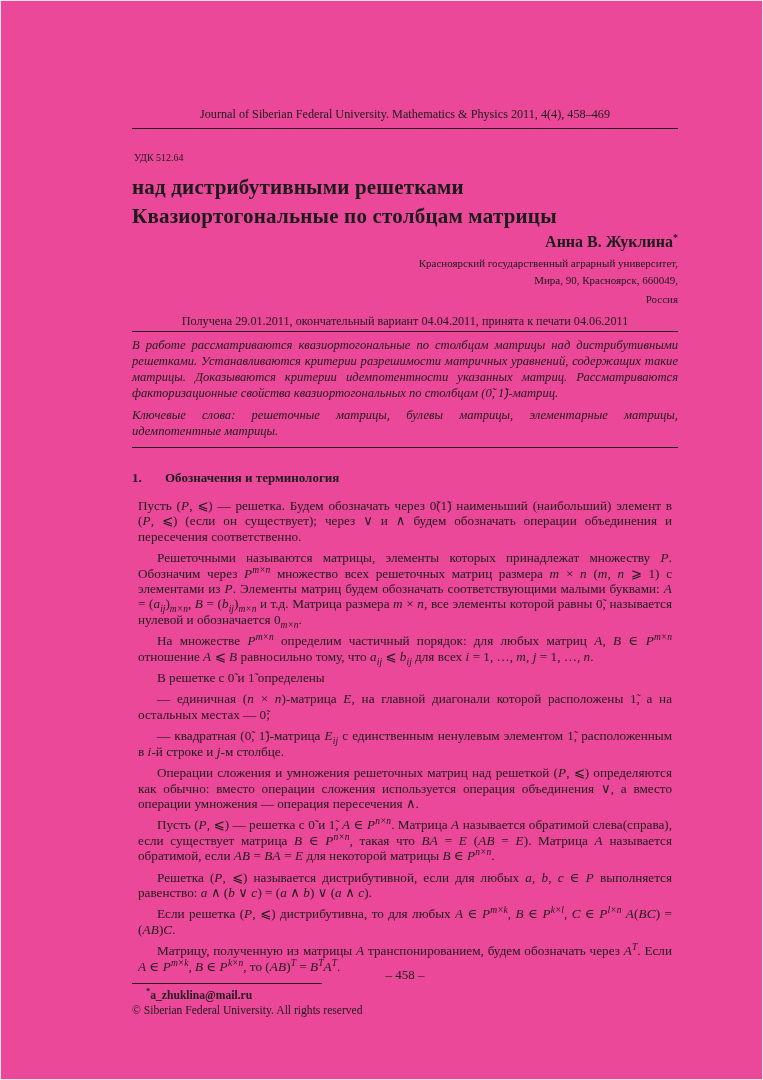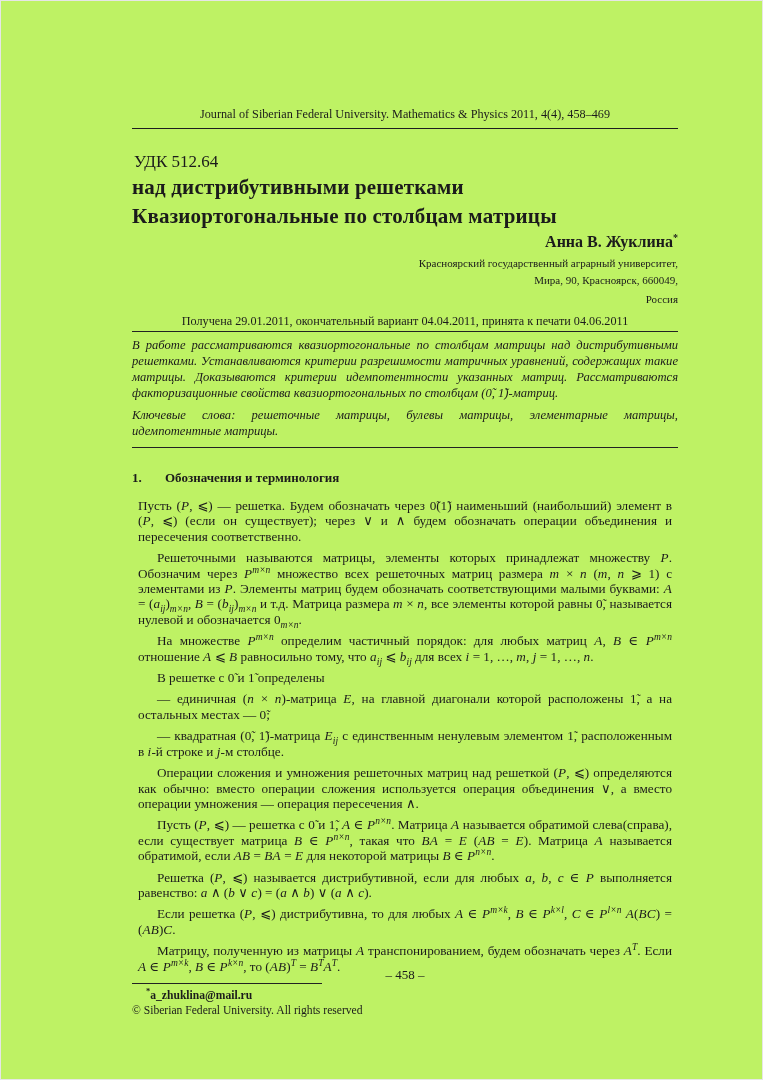--- a/index.html
+++ b/index.html
@@ -1,32 +1,32 @@
 <!DOCTYPE html>
 <html><head>
 <meta charset="utf-8">
 <style>
   html, body { margin: 0; padding: 0; background: #ffffff; }
   .page {
     position: relative;
     width: 763px;
     height: 1080px;
-    background: #bef264;
+    background: #ec4899;
     color: #1b1b1b;
     font-family: "Liberation Serif", "DejaVu Serif", "DejaVu Sans", serif;
     box-sizing: border-box;
     border: 1px solid #e6e6e6;
     overflow: hidden;
   }
   .journal-header {
     position: absolute; left: 131px; top: 106px; width: 546px;
     text-align: center; font-size: 12.2px;
     padding-bottom: 6px; border-bottom: 1.6px solid #1e1e1e;
   }
-  .udk { position: absolute; left: 133px; top: 151px; font-size: 17px; text-align: center; }
+  .udk { position: absolute; left: 133px; top: 151px; font-size: 10px; text-align: center; }
   .title {
     position: absolute; left: 131px; top: 172px; width: 560px;
     font-size: 21px; font-weight: bold; line-height: 28.5px; letter-spacing: 0.2px;
   }
   .author-block { position: absolute; left: 131px; top: 232px; width: 546px; text-align: right; }
   .author-name { font-size: 16px; font-weight: bold; margin-bottom: 4px; }
   .author-name sup { font-size: 10px; line-height: 0; font-style: normal; }
   .affil { font-size: 11px; line-height: 16.5px; }
   .country { margin-top: 3px; }
   .received { position: absolute; left: 131px; top: 313px; width: 546px; text-align: center; font-size: 12.2px; }

